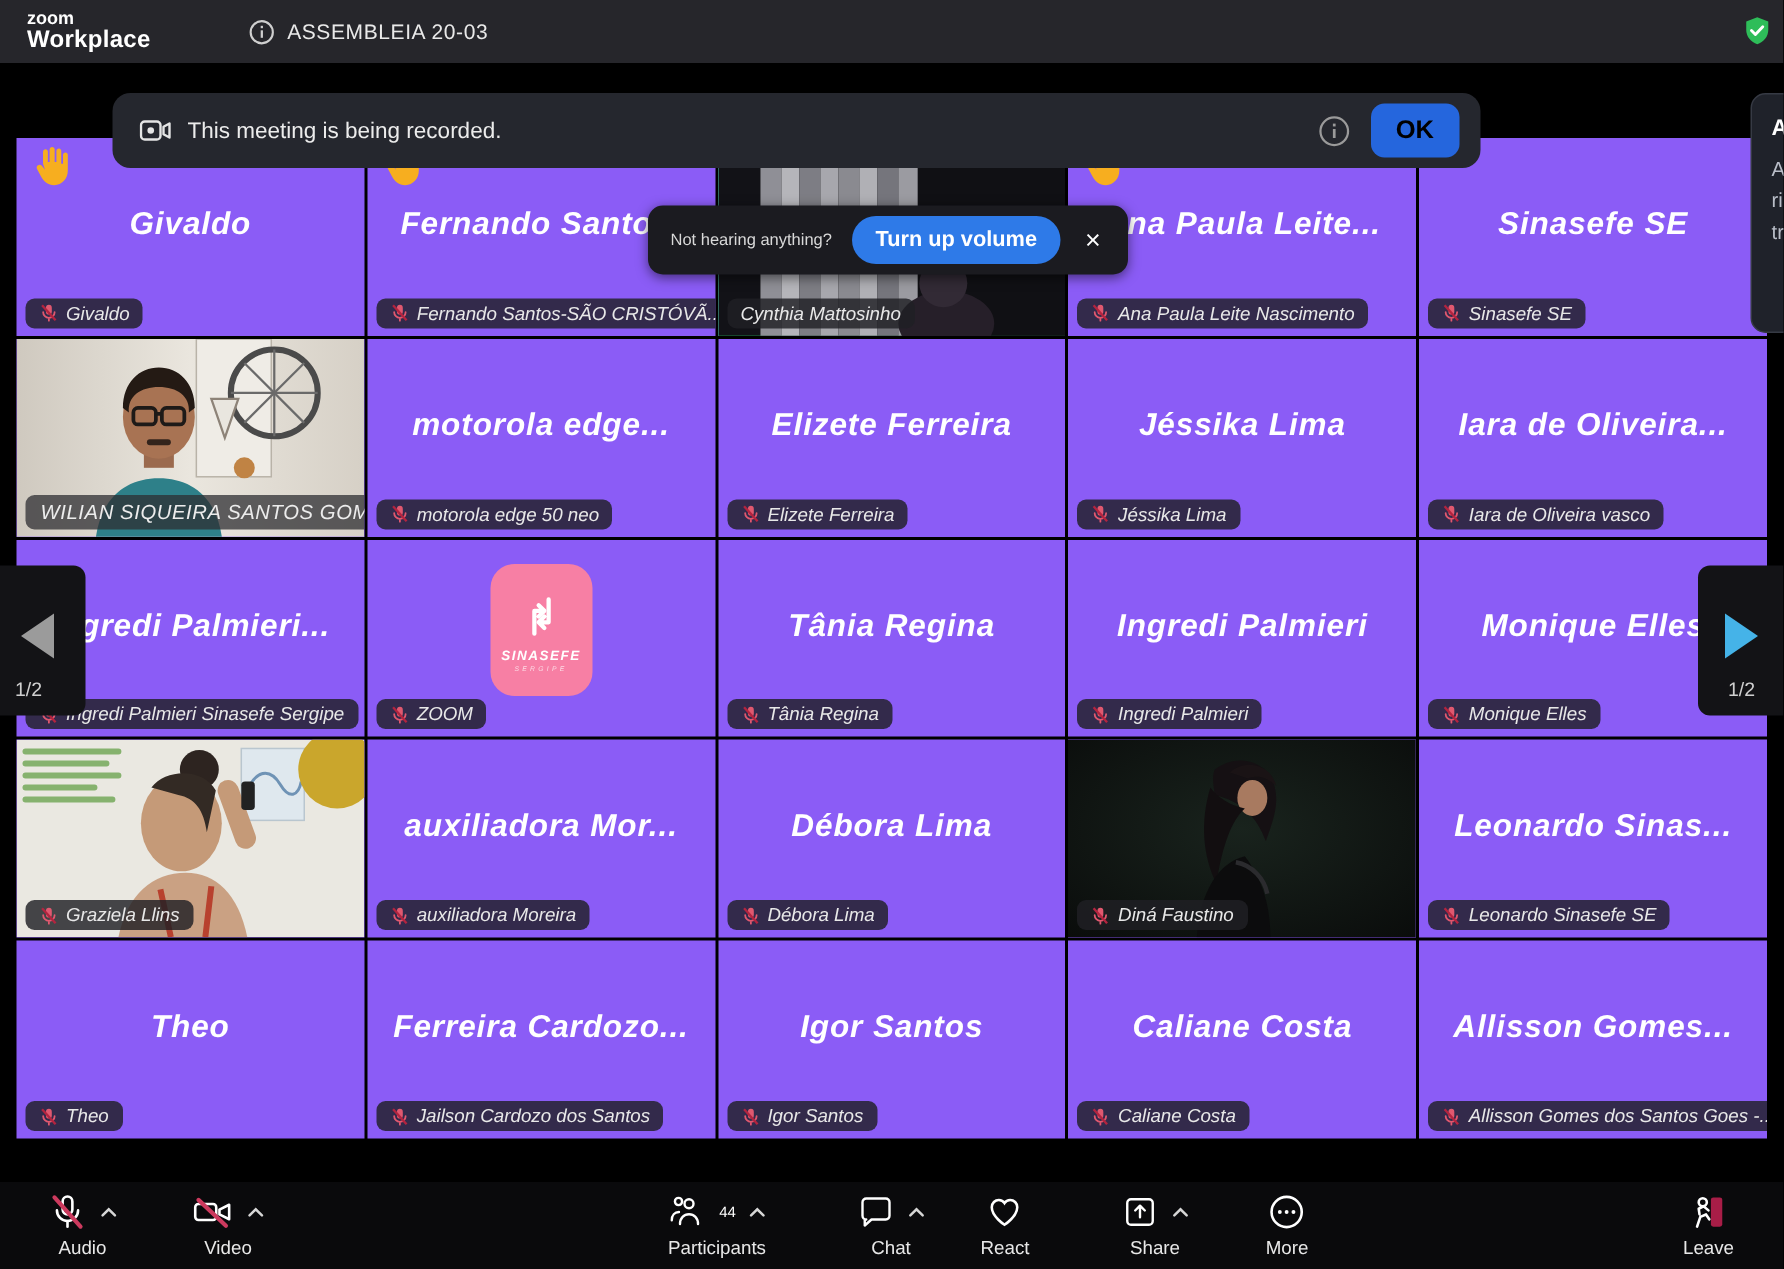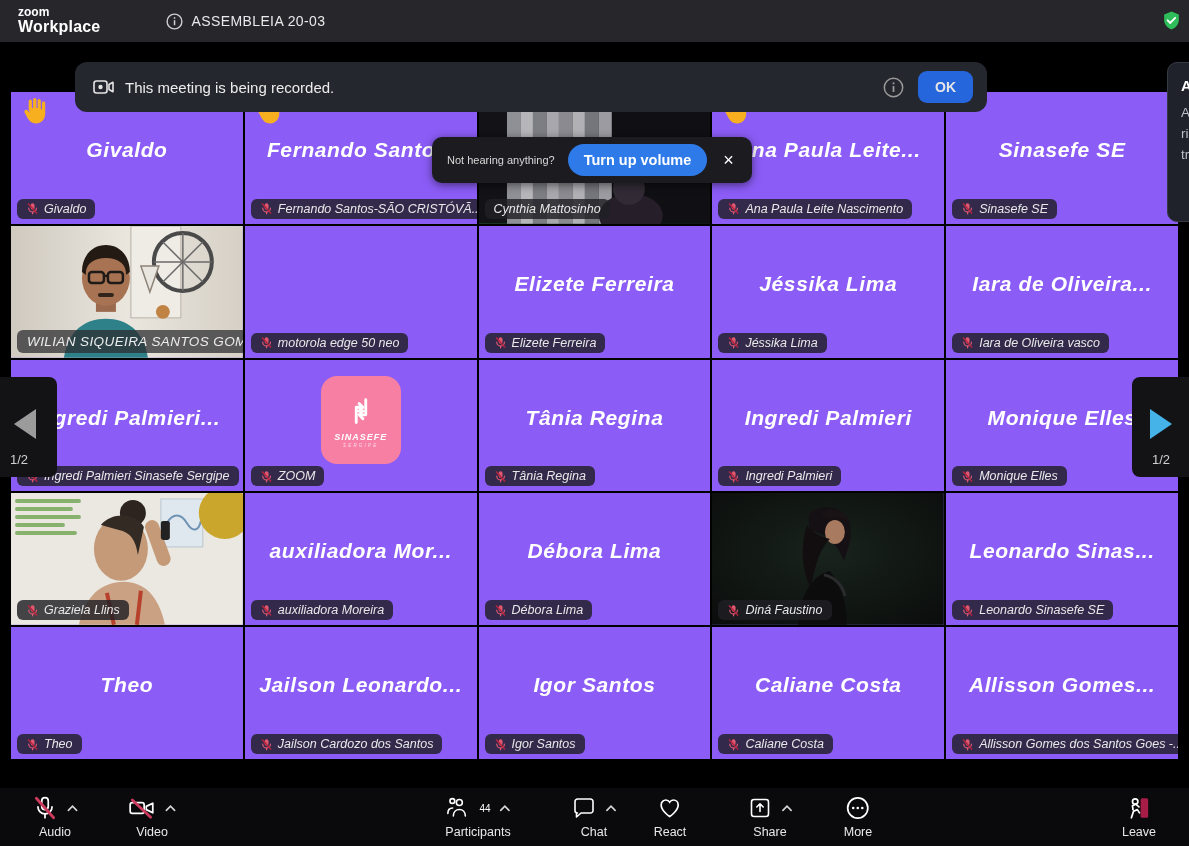--- a/index.html
+++ b/index.html
@@ -21,32 +21,32 @@
   .tile.active{outline:3px solid #25c35f;outline-offset:-3px;}
   .display-name{position:absolute;left:0;right:0;top:44%;transform:translateY(-50%);
       text-align:center;color:#fff;font-size:21px;font-weight:700;letter-spacing:.6px;white-space:nowrap;}
   .chip{position:absolute;left:6px;bottom:5px;display:flex;align-items:center;gap:5px;max-width:95%;
       background:rgba(32,32,37,.82);border-radius:6px;padding:3px 9px;color:#e8e8e8;font-size:12.5px;white-space:nowrap;overflow:hidden;}
   .chip-mic{width:13px;height:13px;flex:0 0 auto;}
   .hand{position:absolute;left:8px;top:3px;width:31px;height:31px;}
   .tile-art{position:absolute;inset:0;width:100%;height:100%;}
   .video-wilian .chip{font-size:13.5px;letter-spacing:.4px;background:rgba(45,45,50,.75);color:#ececec;padding:4px 10px;}
 
-  .avatar-sinasefe{position:absolute;left:50%;top:46%;transform:translate(-50%,-50%);width:80px;height:88px;
+  .avatar-sinasefe{position:absolute;left:50%;top:46%;transform:translate(-50%,-50%);width:68px;height:88px;
       background:#f77fa4;border-radius:16px;display:flex;flex-direction:column;align-items:center;justify-content:center;}
   .sin-logo{width:38px;height:38px;}
   .sin-title{color:#fff;font-size:9px;font-weight:700;letter-spacing:1px;margin-top:1px;}
   .sin-sub{color:rgba(255,255,255,.7);font-size:4.5px;letter-spacing:2.2px;margin-top:1px;}
 
   
   #rec-banner{position:absolute;left:75px;top:62px;width:912px;height:50px;background:#25272e;border-radius:12px;
       display:flex;align-items:center;z-index:4;}
   #rec-banner .msg{display:flex;align-items:center;gap:10px;margin-left:18px;color:#ececec;font-size:15px;}
   #rec-banner .right{margin-left:auto;display:flex;align-items:center;gap:14px;margin-right:14px;}
-  .ok-btn{background:#2566dd;color:#e5e5e5;font-weight:700;font-size:14px;border:none;border-radius:9px;
+  .ok-btn{background:#2566dd;color:#000000;font-weight:700;font-size:17px;border:none;border-radius:9px;
       padding:8px 17px;cursor:pointer;}
 
   #vol-tip{position:absolute;left:432px;top:137px;height:46px;background:#1b1b20;border-radius:10px;
       display:flex;align-items:center;padding:0 15px;gap:13px;z-index:5;box-shadow:0 2px 8px rgba(0,0,0,.5);}
   #vol-tip .q{color:#d9d9d9;font-size:11px;white-space:nowrap;}
   .vol-btn{background:#2e7ae8;color:#fff;font-weight:700;font-size:14.5px;border:none;border-radius:17px;
       padding:8px 16px;cursor:pointer;white-space:nowrap;}
   .tip-close{color:#fff;font-size:18px;line-height:1;cursor:pointer;padding:2px 3px;}
 
   #side-tip{position:absolute;left:1167px;top:62px;width:130px;height:160px;background:#1f222a;
@@ -197,20 +197,21 @@
 <rect x="78" y="46" width="15" height="11" rx="3" fill="none" stroke="#1e1a18" stroke-width="2.5"></rect>
         <rect x="97" y="46" width="15" height="11" rx="3" fill="none" stroke="#1e1a18" stroke-width="2.5"></rect>
         <line x1="93" y1="50" x2="97" y2="50" stroke="#1e1a18" stroke-width="2.5"></line>
 <rect x="87" y="67" width="16" height="4" rx="2" fill="#33241c"></rect>
       </svg>
       <div class="chip">
         <span>WILIAN SIQUEIRA SANTOS GOMES</span>
       </div>
     </div>
     <div class="tile">
+      <div class="display-name">motorola edge...</div>
       <div class="chip">
         <svg class="chip-mic" viewBox="0 0 14 14">
 <rect x="5" y="1.3" width="4.2" height="7" rx="2.1" fill="#e0586f"></rect>
 <path d="M3 6.6a4.1 4.1 0 0 0 8.2 0M7.1 10.7v2" fill="none" stroke="#e0586f" stroke-width="1.3" stroke-linecap="round"></path>
 <line x1="2.2" y1="1.6" x2="11.9" y2="12.4" stroke="#b3243f" stroke-width="1.7"></line>
         </svg>
         <span>motorola edge 50 neo</span>
       </div>
     </div>
     <div class="tile">
@@ -401,21 +402,21 @@
       <div class="chip">
         <svg class="chip-mic" viewBox="0 0 14 14">
 <rect x="5" y="1.3" width="4.2" height="7" rx="2.1" fill="#e0586f"></rect>
 <path d="M3 6.6a4.1 4.1 0 0 0 8.2 0M7.1 10.7v2" fill="none" stroke="#e0586f" stroke-width="1.3" stroke-linecap="round"></path>
 <line x1="2.2" y1="1.6" x2="11.9" y2="12.4" stroke="#b3243f" stroke-width="1.7"></line>
         </svg>
         <span>Theo</span>
       </div>
     </div>
     <div class="tile">
-      <div class="display-name">Jailson Leonardo...</div>
+      <div class="display-name">Ferreira Cardozo...</div>
       <div class="chip">
         <svg class="chip-mic" viewBox="0 0 14 14">
 <rect x="5" y="1.3" width="4.2" height="7" rx="2.1" fill="#e0586f"></rect>
 <path d="M3 6.6a4.1 4.1 0 0 0 8.2 0M7.1 10.7v2" fill="none" stroke="#e0586f" stroke-width="1.3" stroke-linecap="round"></path>
 <line x1="2.2" y1="1.6" x2="11.9" y2="12.4" stroke="#b3243f" stroke-width="1.7"></line>
         </svg>
         <span>Jailson Cardozo dos Santos</span>
       </div>
     </div>
     <div class="tile">

